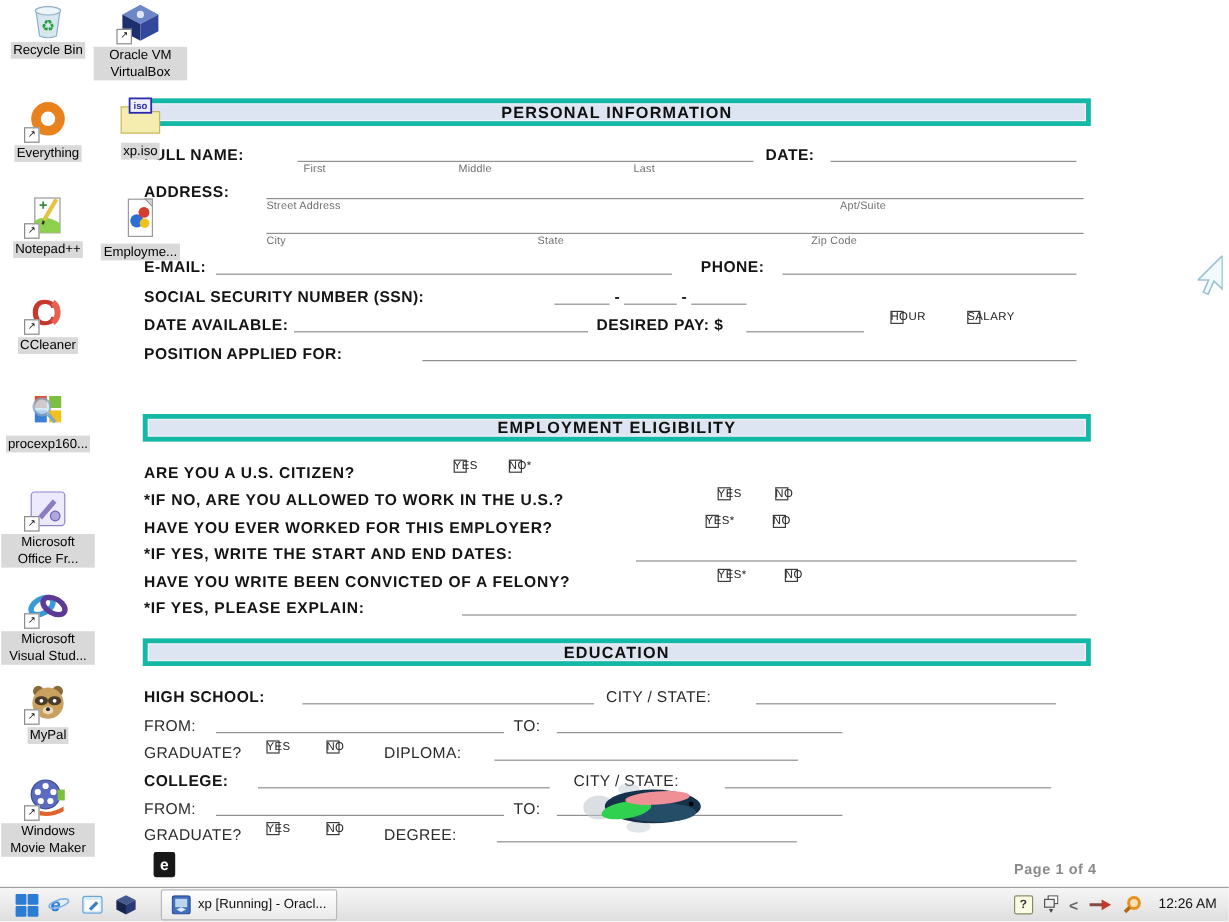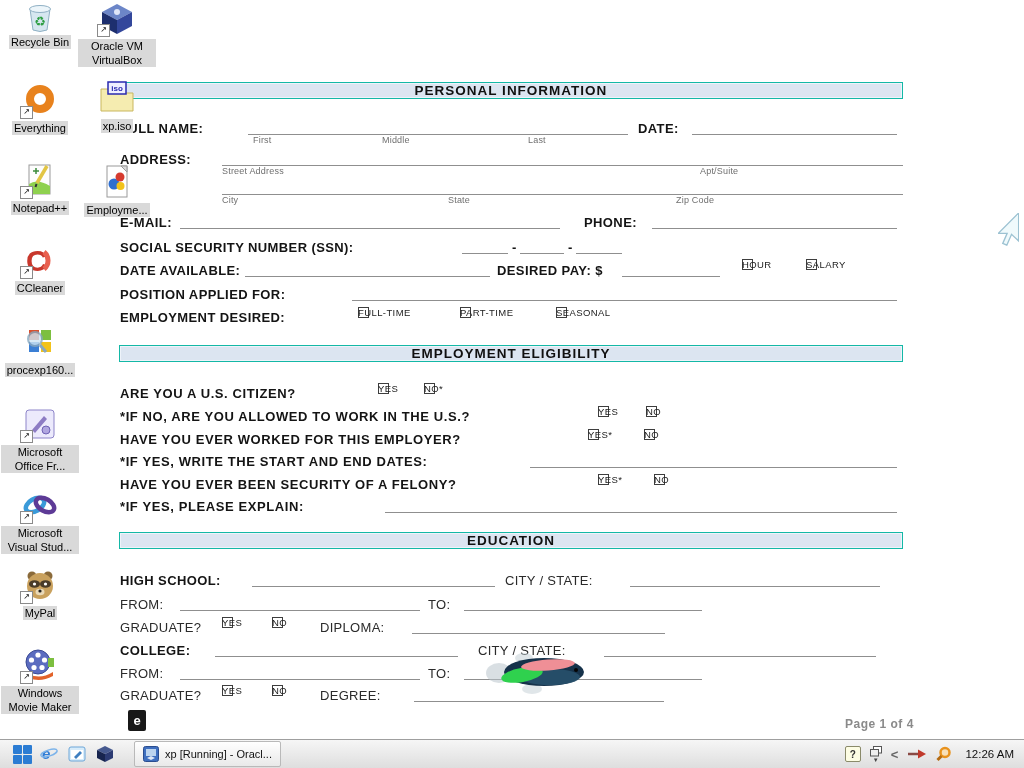--- a/index.html
+++ b/index.html
@@ -15,21 +15,21 @@
   .fl{font-weight:bold;font-size:13px;color:#141414;letter-spacing:.4px;}
   .rl{font-weight:normal;font-size:13px;color:#2b2b2b;letter-spacing:.3px;}
   .q{font-weight:bold;font-size:13px;color:#141414;letter-spacing:.6px;}
   .line{border-bottom:1px solid #8f8f8f;height:13px;display:inline-block;}
   .sub{font-size:9px;color:#6f6f6f;letter-spacing:.2px;}
   .cb{width:9px;height:9px;border:1px solid #3d3d3d;background:#fff;display:inline-block;}
   .cbl{font-size:9.5px;color:#222;letter-spacing:.4px;}
   .opt{display:inline-flex;align-items:center;gap:4px;position:absolute;}
   .band{
     position:absolute;left:119px;width:782px;height:15px;
-    background:#dce5f1;border:1px solid #14b8a6;
+    background:#dce5f1;border:4px solid #14b8a6;
     display:flex;align-items:center;justify-content:center;
     font-weight:bold;font-size:13.5px;letter-spacing:1px;color:#101010;
     box-shadow:inset 0 0 0 1px #eef3fa;
   }
   .title{
     position:absolute;left:130px;top:44px;width:780px;text-align:center;
     font-weight:bold;font-size:23px;letter-spacing:2.5px;color:#161616;
   }
   .pagenum{position:absolute;left:845px;top:717px;font-size:12px;font-weight:bold;color:#8a8a8a;letter-spacing:.5px;}
   .eforms{position:absolute;left:128px;top:710px;width:18px;height:21px;background:#181818;border-radius:2px;
@@ -134,35 +134,20 @@
       <span class="cb"></span>
       <span class="cbl">SALARY</span>
     </span>
   </div>
 
   <div class="row" style="top:287px">
     <span class="fl" style="left:120px">POSITION APPLIED FOR:</span>
     <span class="line" style="left:352px;width:545px"></span>
   </div>
 
-  <div class="row" style="top:310px">
-    <span class="fl" style="left:120px">EMPLOYMENT DESIRED:</span>
-    <span class="opt" style="left:358px;top:2px">
-      <span class="cb"></span>
-      <span class="cbl">FULL-TIME</span>
-    </span>
-    <span class="opt" style="left:460px;top:2px">
-      <span class="cb"></span>
-      <span class="cbl">PART-TIME</span>
-    </span>
-    <span class="opt" style="left:556px;top:2px">
-      <span class="cb"></span>
-      <span class="cbl">SEASONAL</span>
-    </span>
-  </div>
 
   <div class="band" style="top:345px">EMPLOYMENT ELIGIBILITY</div>
 
   <div class="row" style="top:386px">
     <span class="q" style="left:120px">ARE YOU A U.S. CITIZEN?</span>
     <span class="opt" style="left:378px;top:2px">
       <span class="cb"></span>
       <span class="cbl">YES</span>
     </span>
     <span class="opt" style="left:424px;top:2px">
@@ -190,21 +175,21 @@
     <span class="opt" style="left:644px;top:2px">
       <span class="cb"></span>
       <span class="cbl">NO</span>
     </span>
   </div>
   <div class="row" style="top:454px">
     <span class="q" style="left:120px">*IF YES, WRITE THE START AND END DATES:</span>
     <span class="line" style="left:530px;width:367px"></span>
   </div>
   <div class="row" style="top:477px">
-    <span class="q" style="left:120px">HAVE YOU EVER BEEN SECURITY OF A FELONY?</span>
+    <span class="q" style="left:120px">HAVE YOU WRITE BEEN CONVICTED OF A FELONY?</span>
     <span class="opt" style="left:598px;top:2px">
       <span class="cb"></span>
       <span class="cbl">YES*</span>
     </span>
     <span class="opt" style="left:654px;top:2px">
       <span class="cb"></span>
       <span class="cbl">NO</span>
     </span>
   </div>
   <div class="row" style="top:499px">

